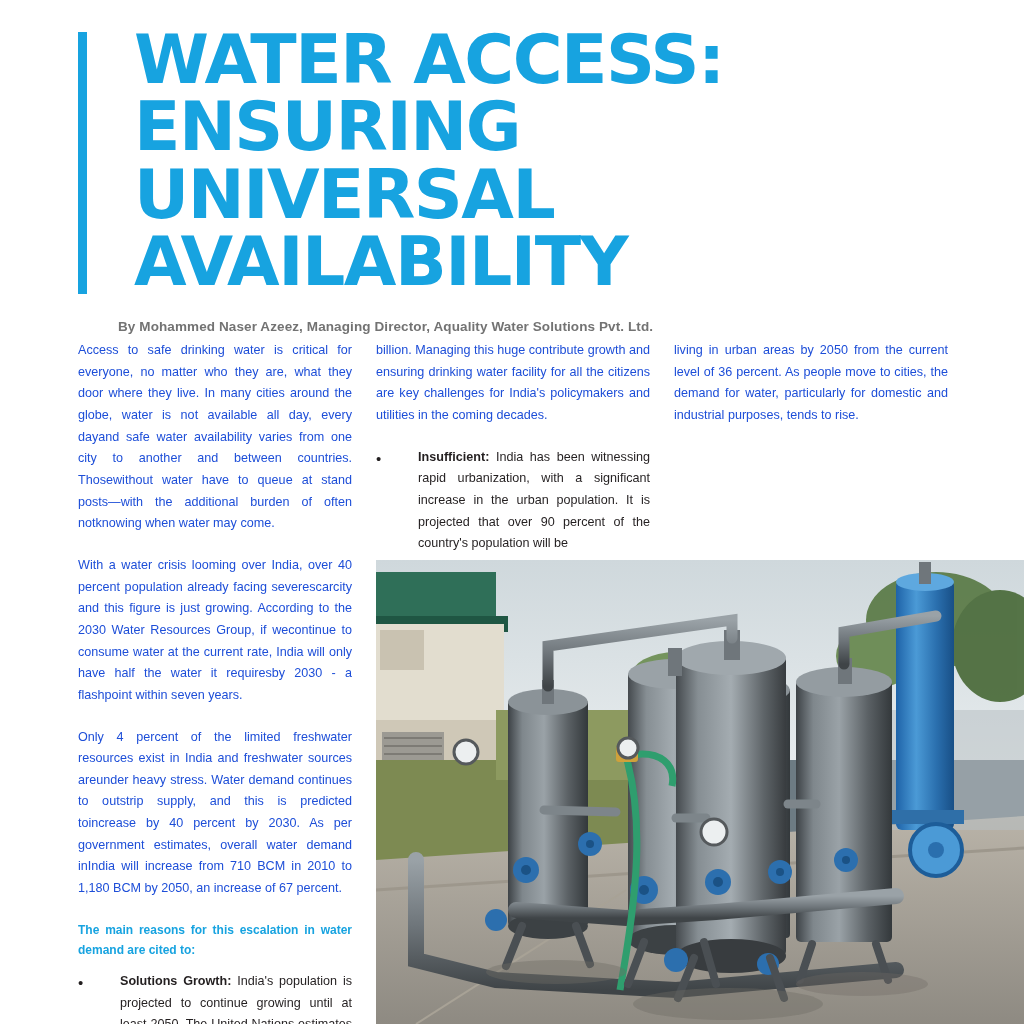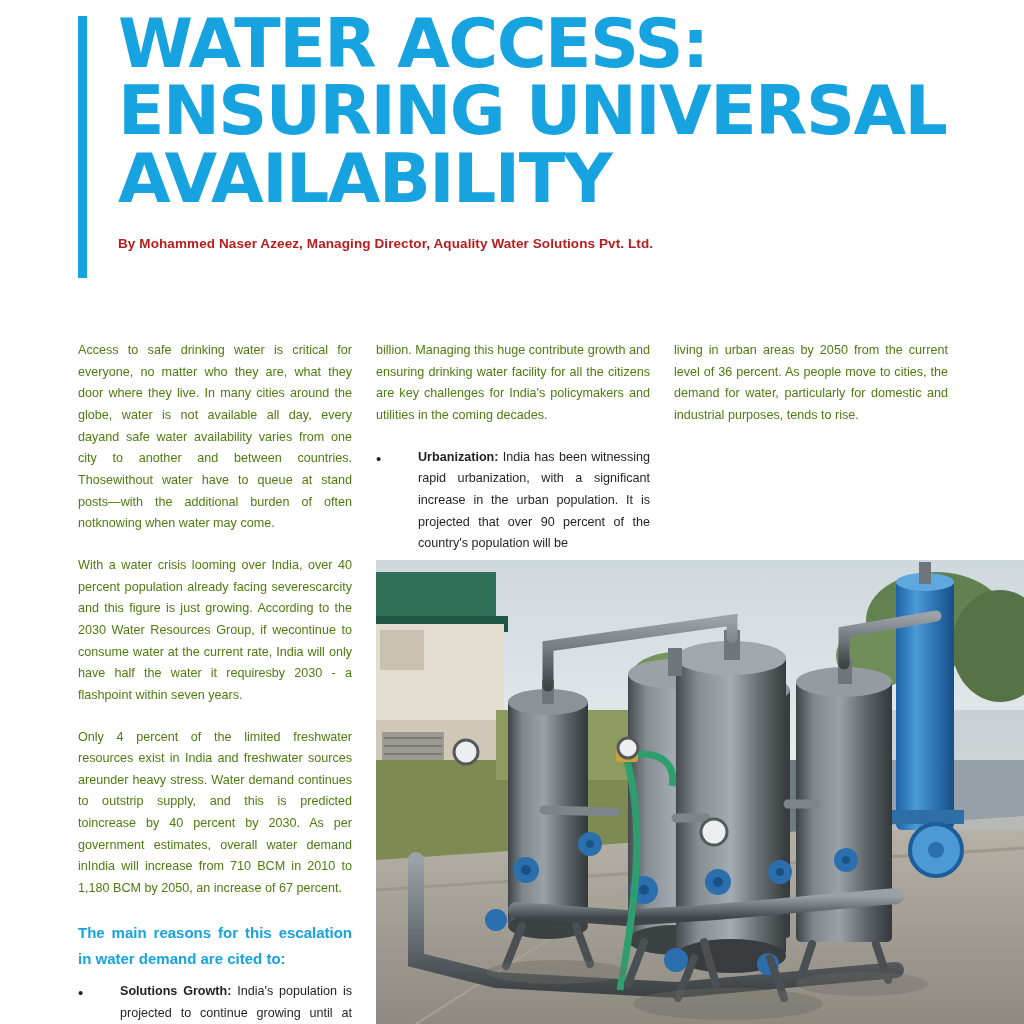--- a/index.html
+++ b/index.html
@@ -41,30 +41,30 @@
     height: 262px;
     background: #17a3e0;
   }
   .title {
     font-family: "DejaVu Sans", sans-serif;
     font-weight: bold;
     color: #17a3e0;
     font-size: 68px;
     line-height: 0.99;
     letter-spacing: -1.5px;
-    margin: 0;
+    margin: 16px;
     text-transform: uppercase;
     white-space: pre-line;
   }
   .byline {
     margin-top: 24px;
     padding-left: 40px;
     font-size: 13.5px;
     font-weight: bold;
-    color: #b91c1c;
+    color: #737373;
     letter-spacing: 0.1px;
   }
 
   
   .columns {
     position: absolute;
     left: 78px;
     top: 340px;
     width: 870px;
     height: 690px;
@@ -76,25 +76,25 @@
   }
   .col-1 { left: 0; }
   .col-2 { left: 298px; }
   .col-3 { left: 596px; }
 
   p.body {
     margin: 0 0 20px 0;
     font-size: 12.6px;
     line-height: 1.72;
     text-align: justify;
-    color: #4d7c0f;
+    color: #1d4ed8;
   }
   .lead-blue {
     margin: 6px 0 10px 0;
-    font-size: 15px;
+    font-size: 12px;
     line-height: 1.72;
     font-weight: bold;
     color: #17a3e0;
     text-align: justify;
   }
   ul.bullets {
     margin: 0;
     padding: 0;
     list-style: none;
   }
@@ -153,21 +153,21 @@
       <p class="body">Only 4 percent of the limited freshwater resources exist in India and freshwater sources areunder heavy stress. Water demand continues to outstrip supply, and this is predicted toincrease by 40 percent by 2030. As per government estimates, overall water demand inIndia will increase from 710 BCM in 2010 to 1,180 BCM by 2050, an increase of 67 percent.</p>
       <p class="lead-blue">The main reasons for this escalation in water demand are cited to:</p>
       <ul class="bullets">
         <li><span class="b-term">Solutions Growth:</span><span> India's population is projected to continue growing until at least 2050. The United Nations estimates suggest that India's population could reach around 1.7</span></li>
       </ul>
     </div>
 
     <div class="col col-2">
       <p class="body">billion. Managing this huge contribute growth and ensuring drinking water facility for all the citizens are key challenges for India's policymakers and utilities in the coming decades.</p>
       <ul class="bullets">
-        <li><span class="b-term">Urbanization:</span><span> India has been witnessing rapid urbanization, with a significant increase in the urban population. It is projected that over 90 percent of the country's population will be</span></li>
+        <li><span class="b-term">Insufficient:</span><span> India has been witnessing rapid urbanization, with a significant increase in the urban population. It is projected that over 90 percent of the country's population will be</span></li>
       </ul>
     </div>
 
     <div class="col col-3">
       <p class="body">living in urban areas by 2050 from the current level of 36 percent. As people move to cities, the demand for water, particularly for domestic and industrial purposes, tends to rise.</p>
     </div>
   </div>
 
   <div class="photo">
     <svg width="648" height="464" viewBox="0 0 648 464" xmlns="http://www.w3.org/2000/svg">

